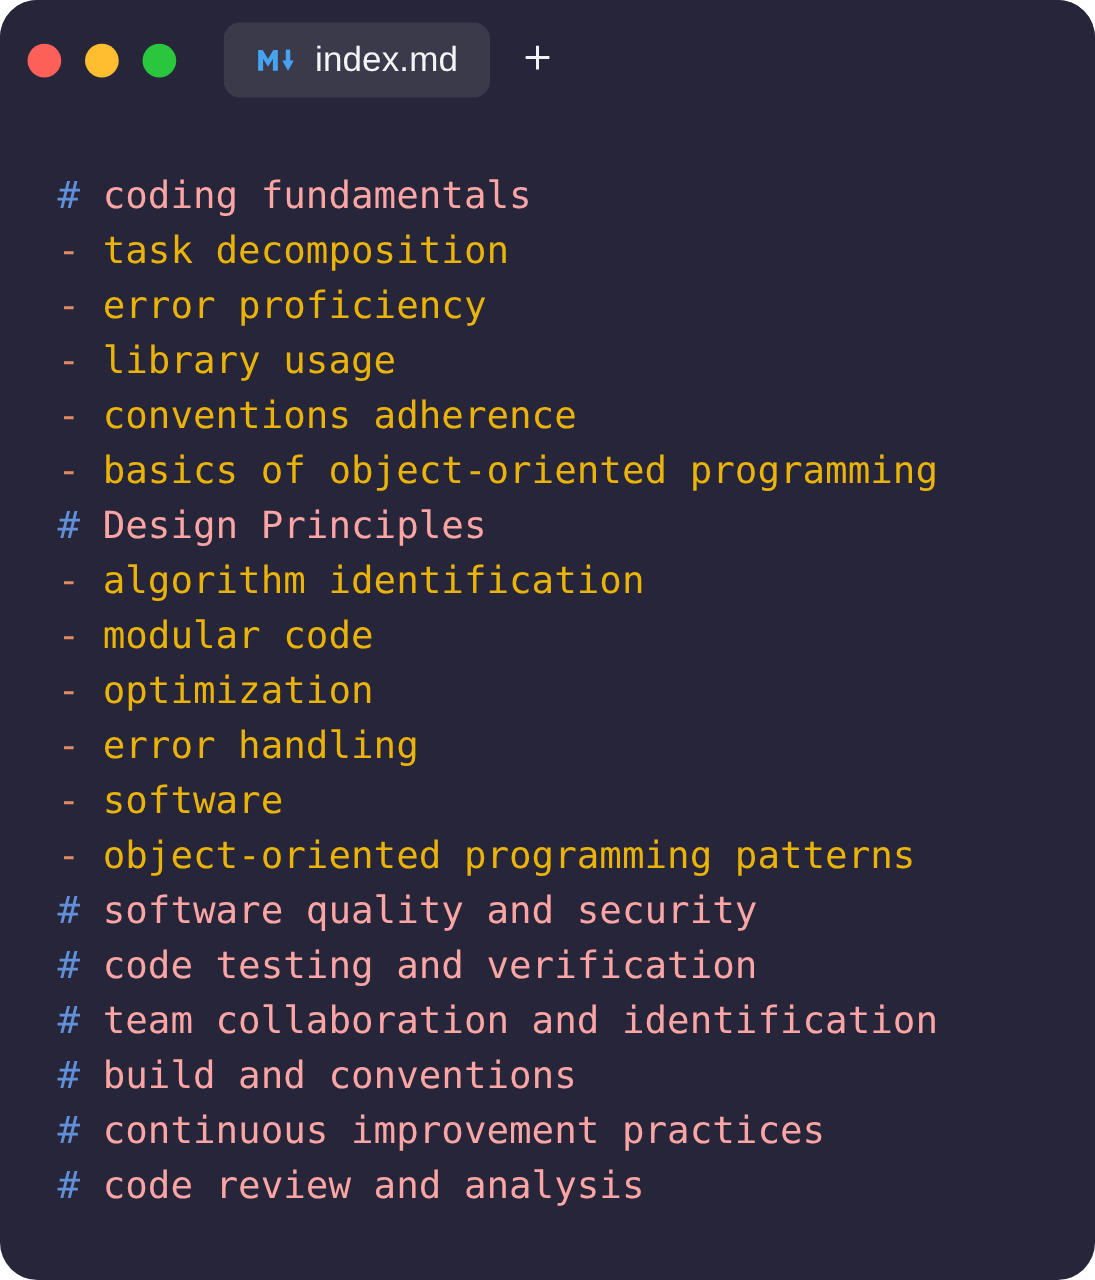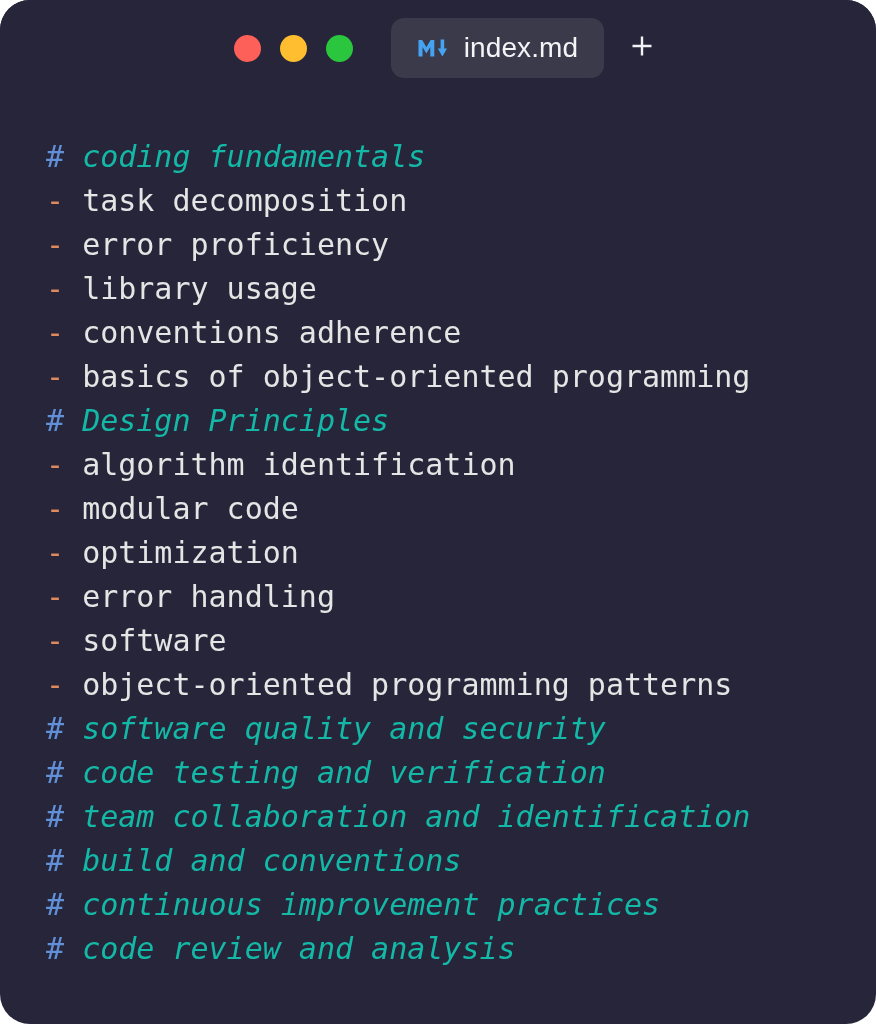--- a/index.html
+++ b/index.html
@@ -28,21 +28,20 @@
   }
 
   
   #title-bar {
     position: relative;
     height: 96px;
     display: flex;
     align-items: center;
     padding-left: 22px;
     background: #272539;
-    justify-content: center;
   }
 
   .traffic-lights {
     display: flex;
     align-items: center;
     gap: 19px;
     margin-right: 38px;
   }
 
   .light {
@@ -102,23 +101,23 @@
     display: block;
     height: 44px;
     line-height: 44px;
     font-family: "DejaVu Sans Mono", monospace;
     font-size: 30px;
     white-space: pre;
     letter-spacing: 0px;
   }
 
   .tok-hash   { color: #6190d8; }
-  .tok-head   { color: #14b8a6; font-style: italic; }
+  .tok-head   { color: #fca5a5; }
   .tok-dash   { color: #e08a62; }
-  .tok-item   { color: #e5e5e5; }
+  .tok-item   { color: #eab308; }
 </style>
 </head>
 <body>
 
 <div id="app-window" style="background: rgb(39, 37, 57); border-radius: 30px;">
 
   <div id="title-bar" style="background: rgb(39, 37, 57);">
 
     <div class="traffic-lights">
       <span class="light" style="background: rgb(252, 96, 88);"></span>

